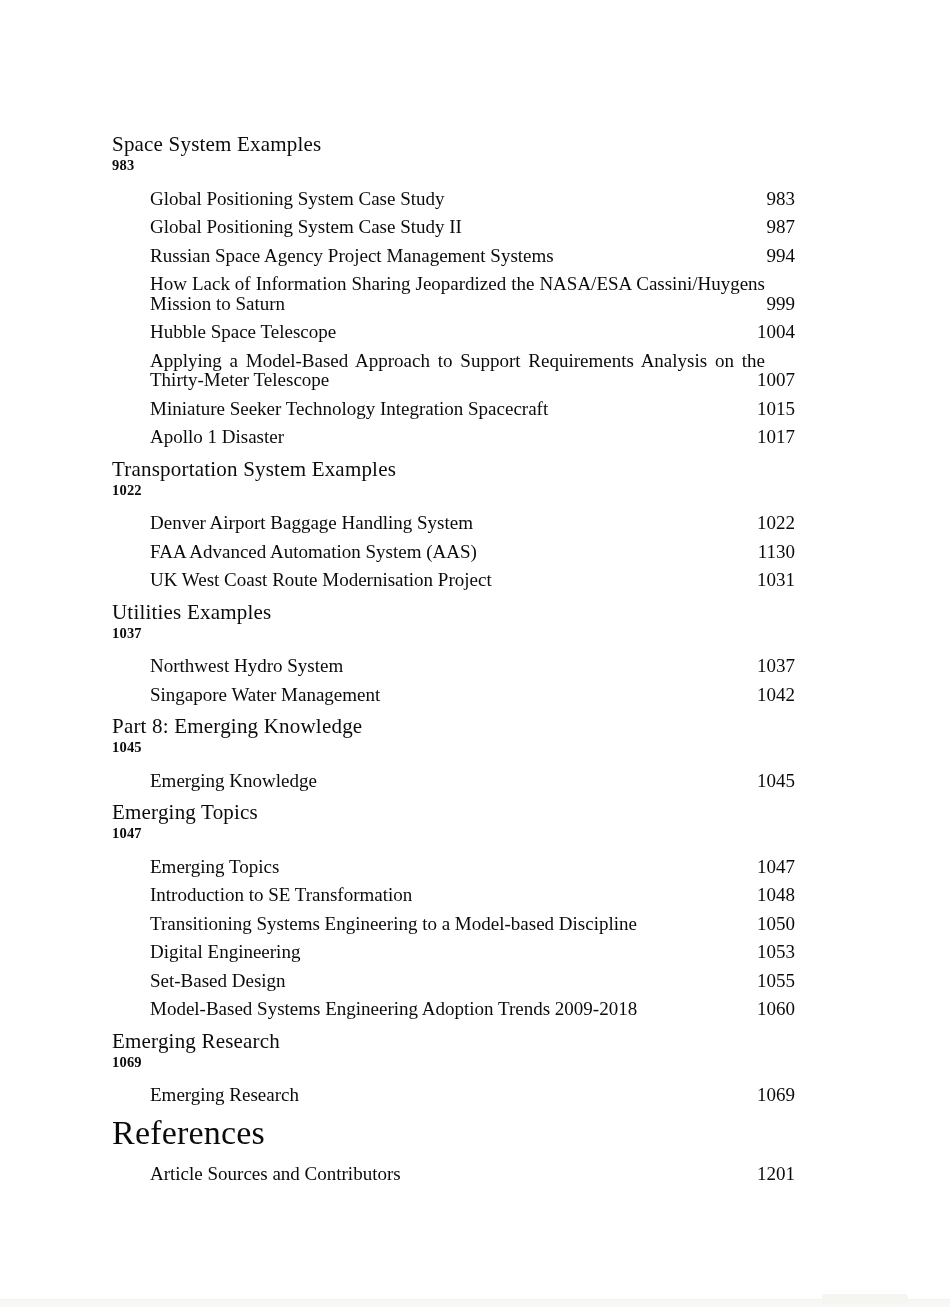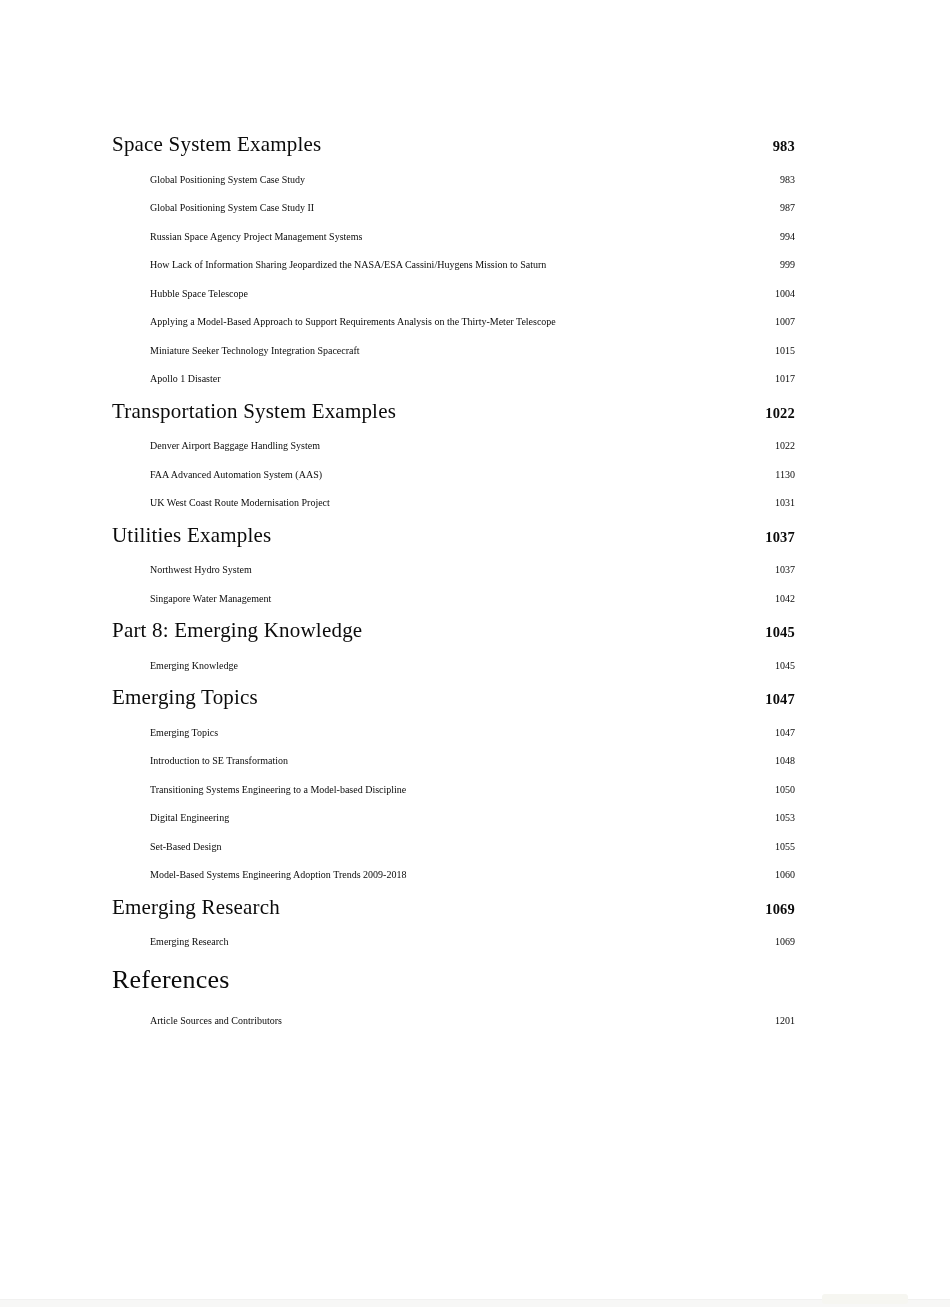--- a/index.html
+++ b/index.html
@@ -23,37 +23,38 @@
   }
   .toc-section { margin: 0; }
   .section-heading {
     display: flex;
     justify-content: space-between;
     align-items: baseline;
     font-size: 21px;
     line-height: 24px;
     margin: 10px 0 13px 0;
     letter-spacing: 0.2px;
+    flex-direction: column;
   }
   .toc-section:first-child .section-heading { margin-top: 0; }
   .toc-section.chapter .section-heading {
-    font-size: 26px;
+    font-size: 34px;
     line-height: 31px;
     margin: 12px 0 16px 0;
   }
   .section-title { font-weight: normal; }
   .section-page {
     font-size: 14.5px;
     font-weight: bold;
     line-height: 19.5px;
   }
   .entries { margin-left: 38px; }
   .toc-entry {
     position: relative;
-    font-size: 10px;
+    font-size: 19px;
     line-height: 19.5px;
     margin-bottom: 9px;
   }
   .entry-title {
     display: block;
     text-align: justify;
     padding-right: 30px;
   }
   .entry-page {
     position: absolute;

